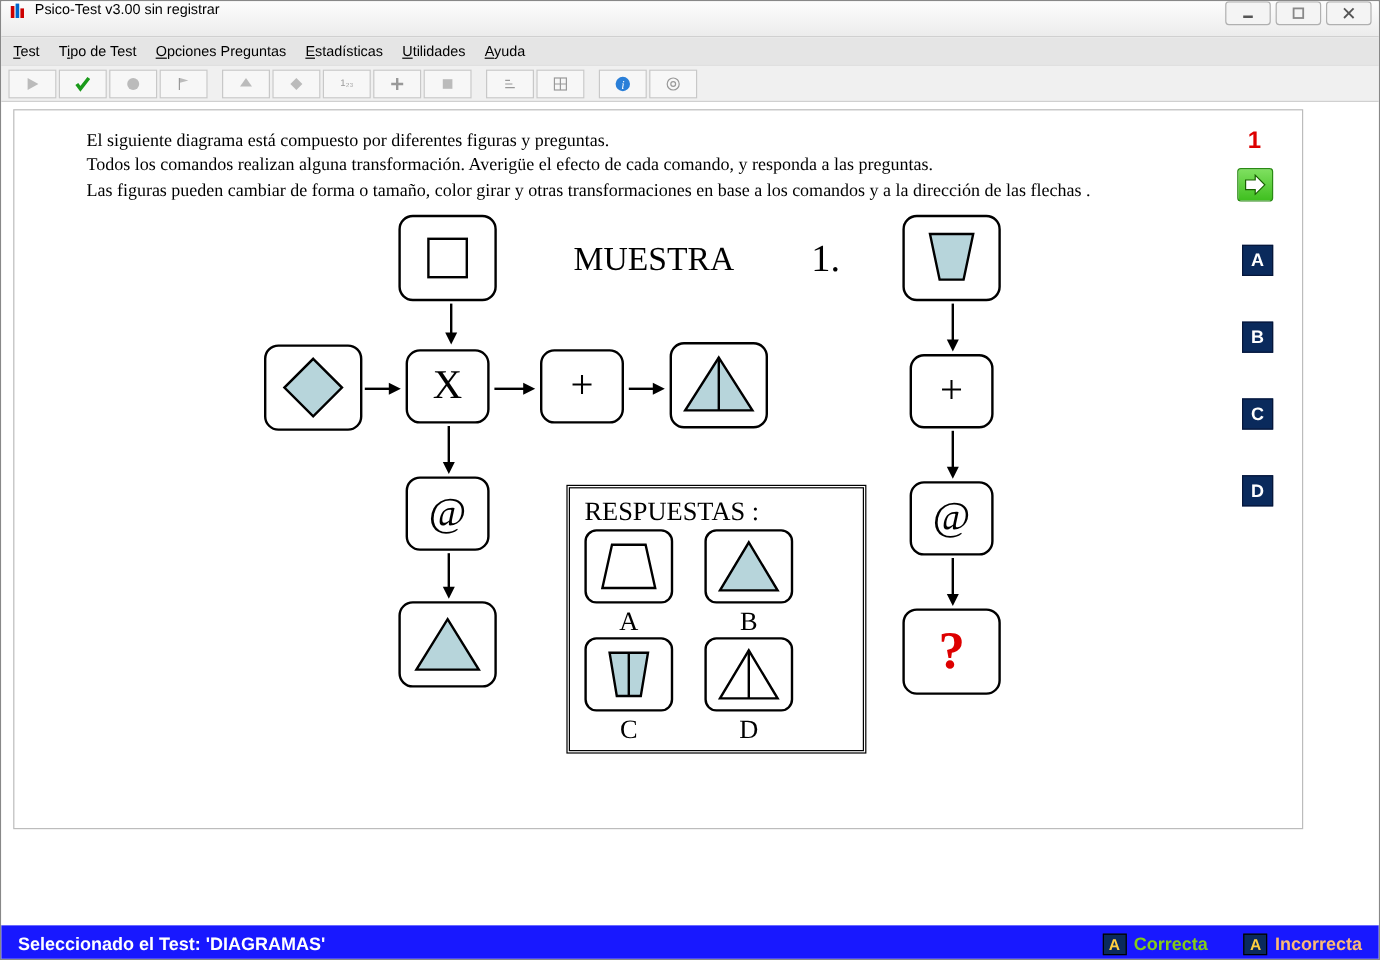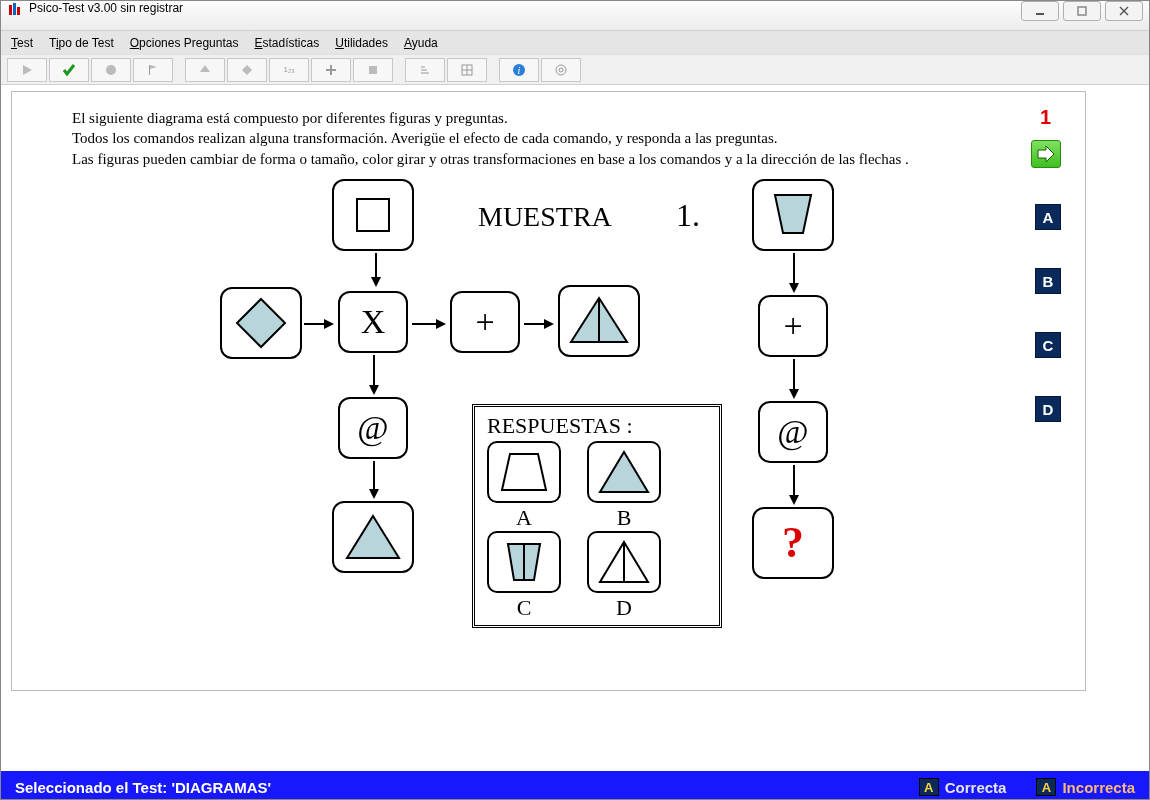--- a/index.html
+++ b/index.html
@@ -107,21 +107,21 @@
   .anscell { display:flex; flex-direction:column; align-items:center; }
   .ansnode { width:74px; height:62px; border:2px solid #000; border-radius:10px; background:#fff; display:flex; align-items:center; justify-content:center;}
   .anslabel { font-family:"Times New Roman", serif; font-size:22px; margin-top:2px;}
   
   .statusbar {
     height:28px; background:#1818ff; color:#fff; display:flex; align-items:center;
     padding:16px 14px; font-family:Arial; font-weight:bold; font-size:15px;
   }
   .statusbar .fill { flex:1; }
   .legbadge { width:20px; height:18px; background:#0a2a5c; color:#ffd040; font-weight:bold; font-family:Arial; font-size:13px; display:flex; align-items:center; justify-content:center; margin-right:6px; border:1px solid #000;}
-  .leg-correct { color:#e5e5e5; margin-right:30px;}
+  .leg-correct { color:#84cc16; margin-right:30px;}
   .leg-incorrect { color:#fdba74;}
 </style>
 </head>
 <body>
 
 <div class="titlebar">
   <span class="icon">
     <svg width="14" height="14">
         <rect x="1" y="3" width="3" height="10" fill="#c00"></rect>
         <rect x="5" y="1" width="3" height="12" fill="#06c"></rect>

